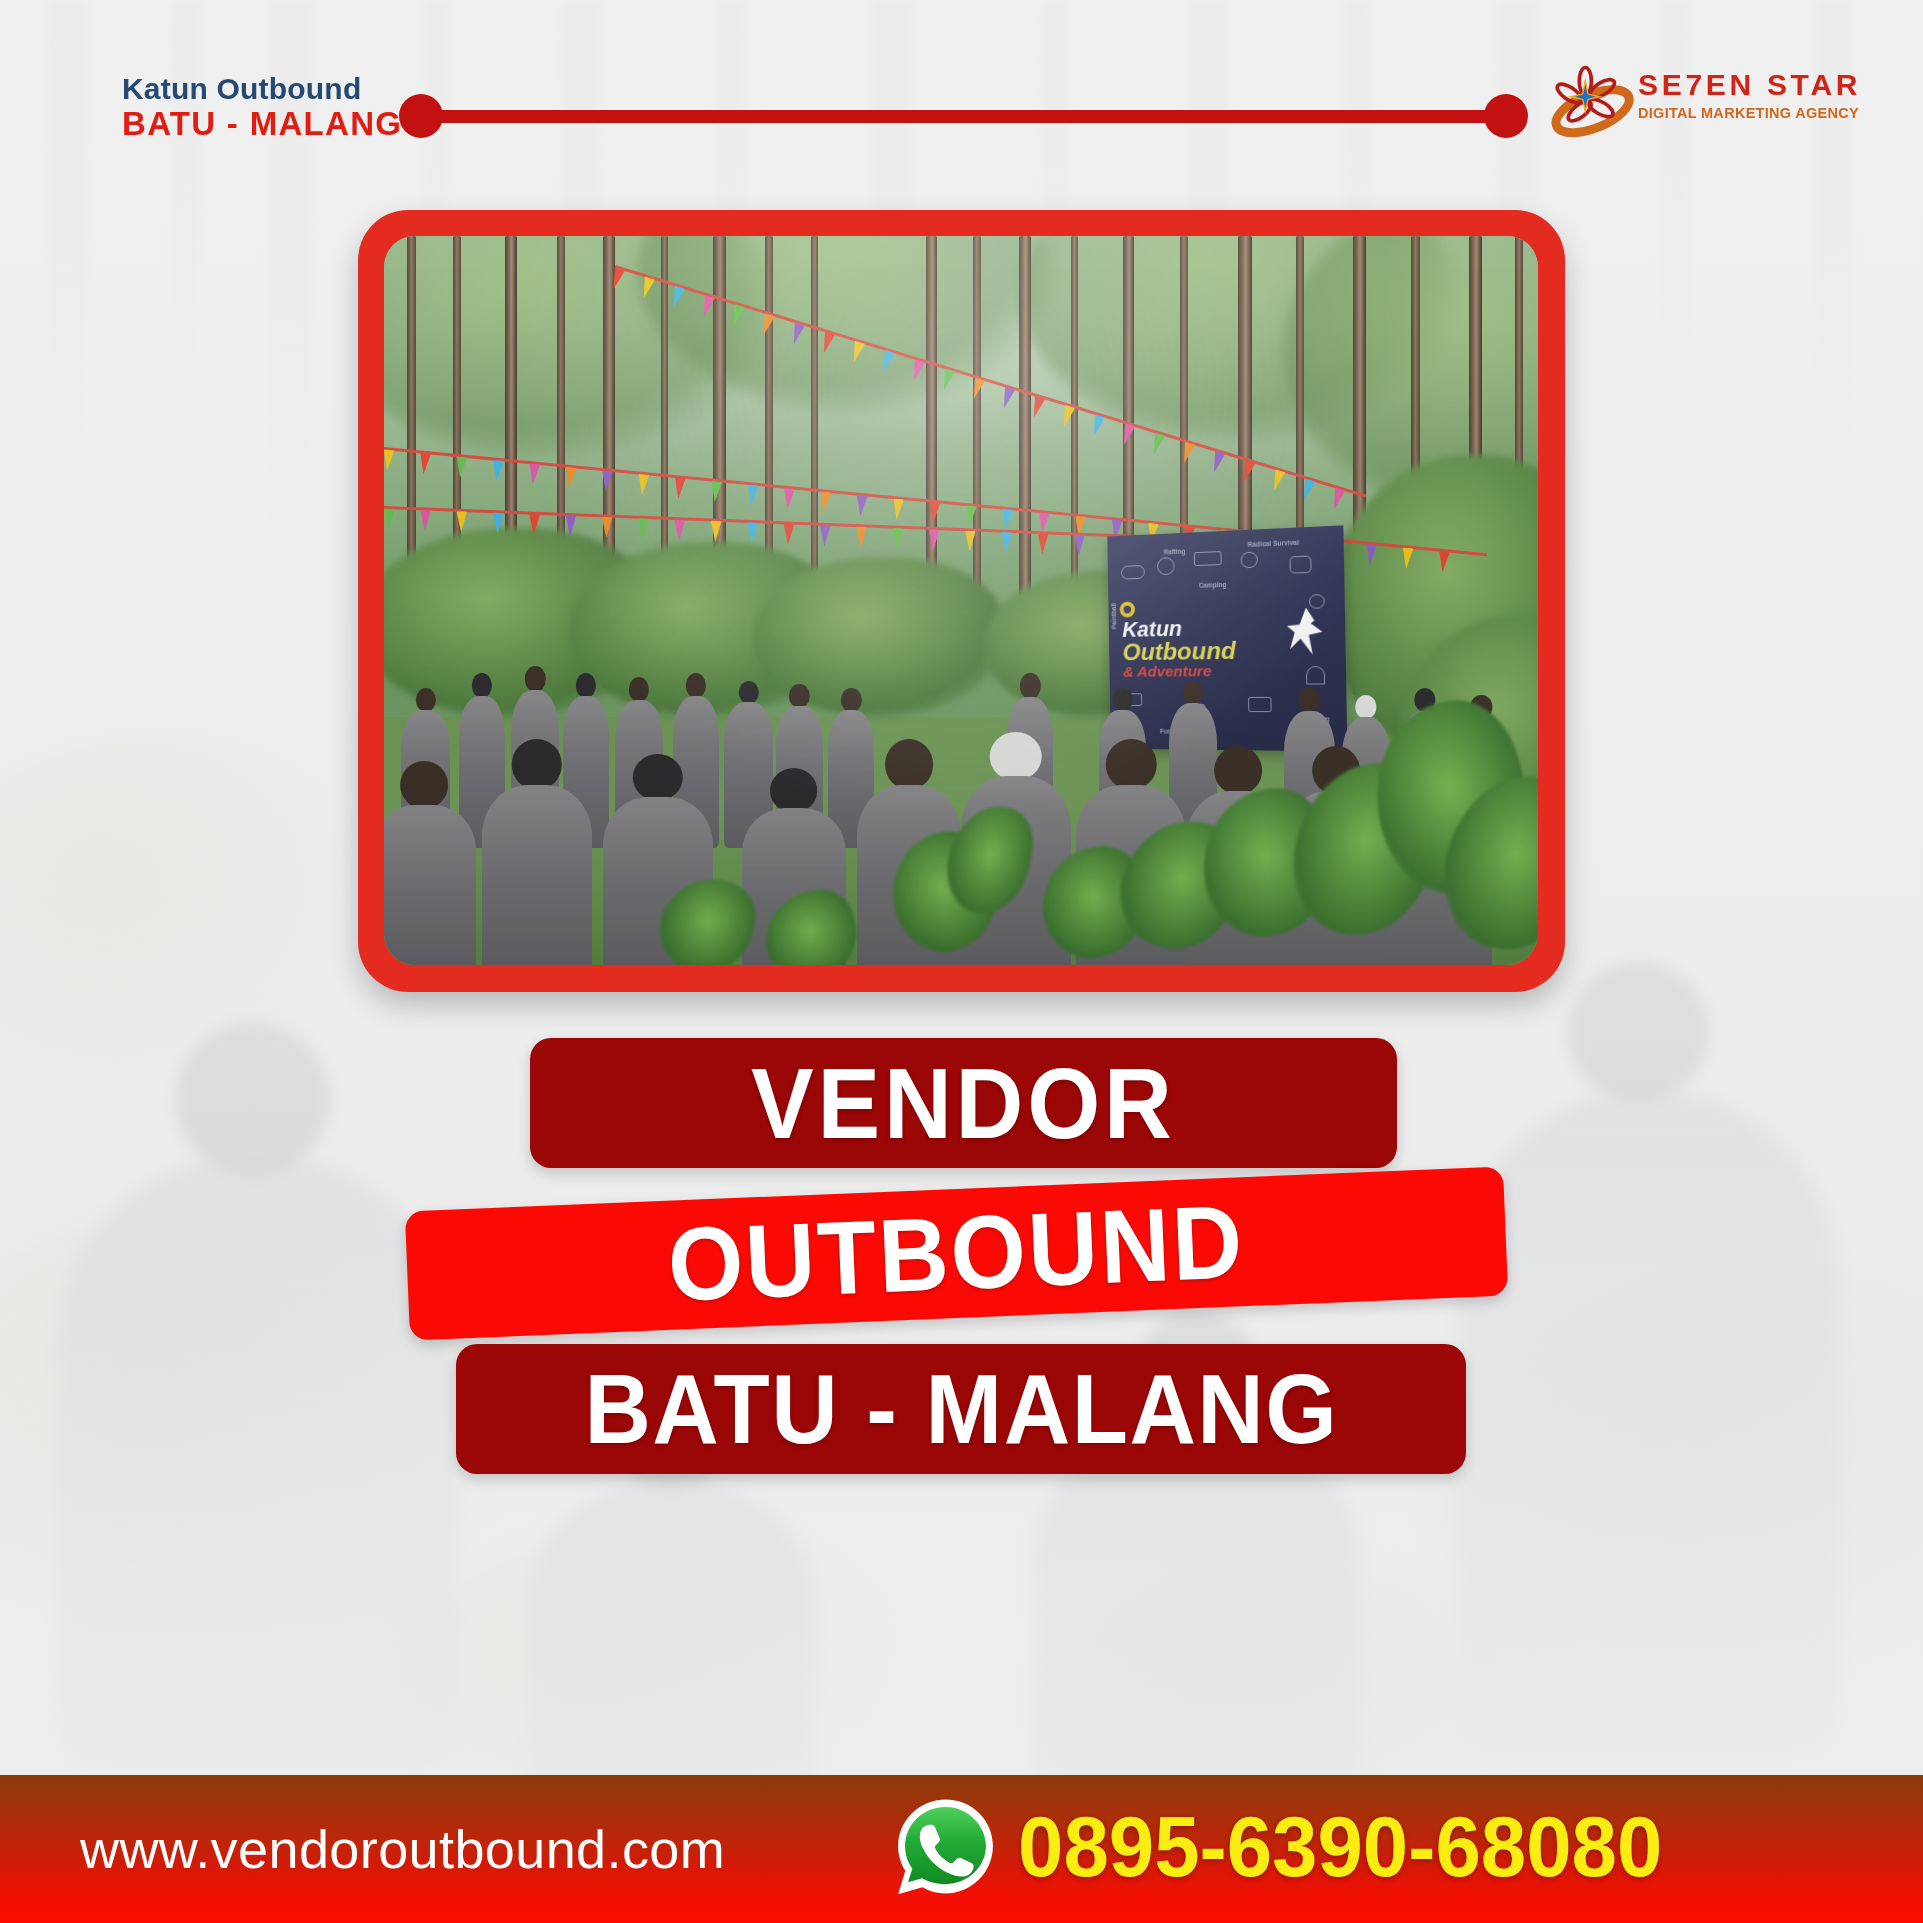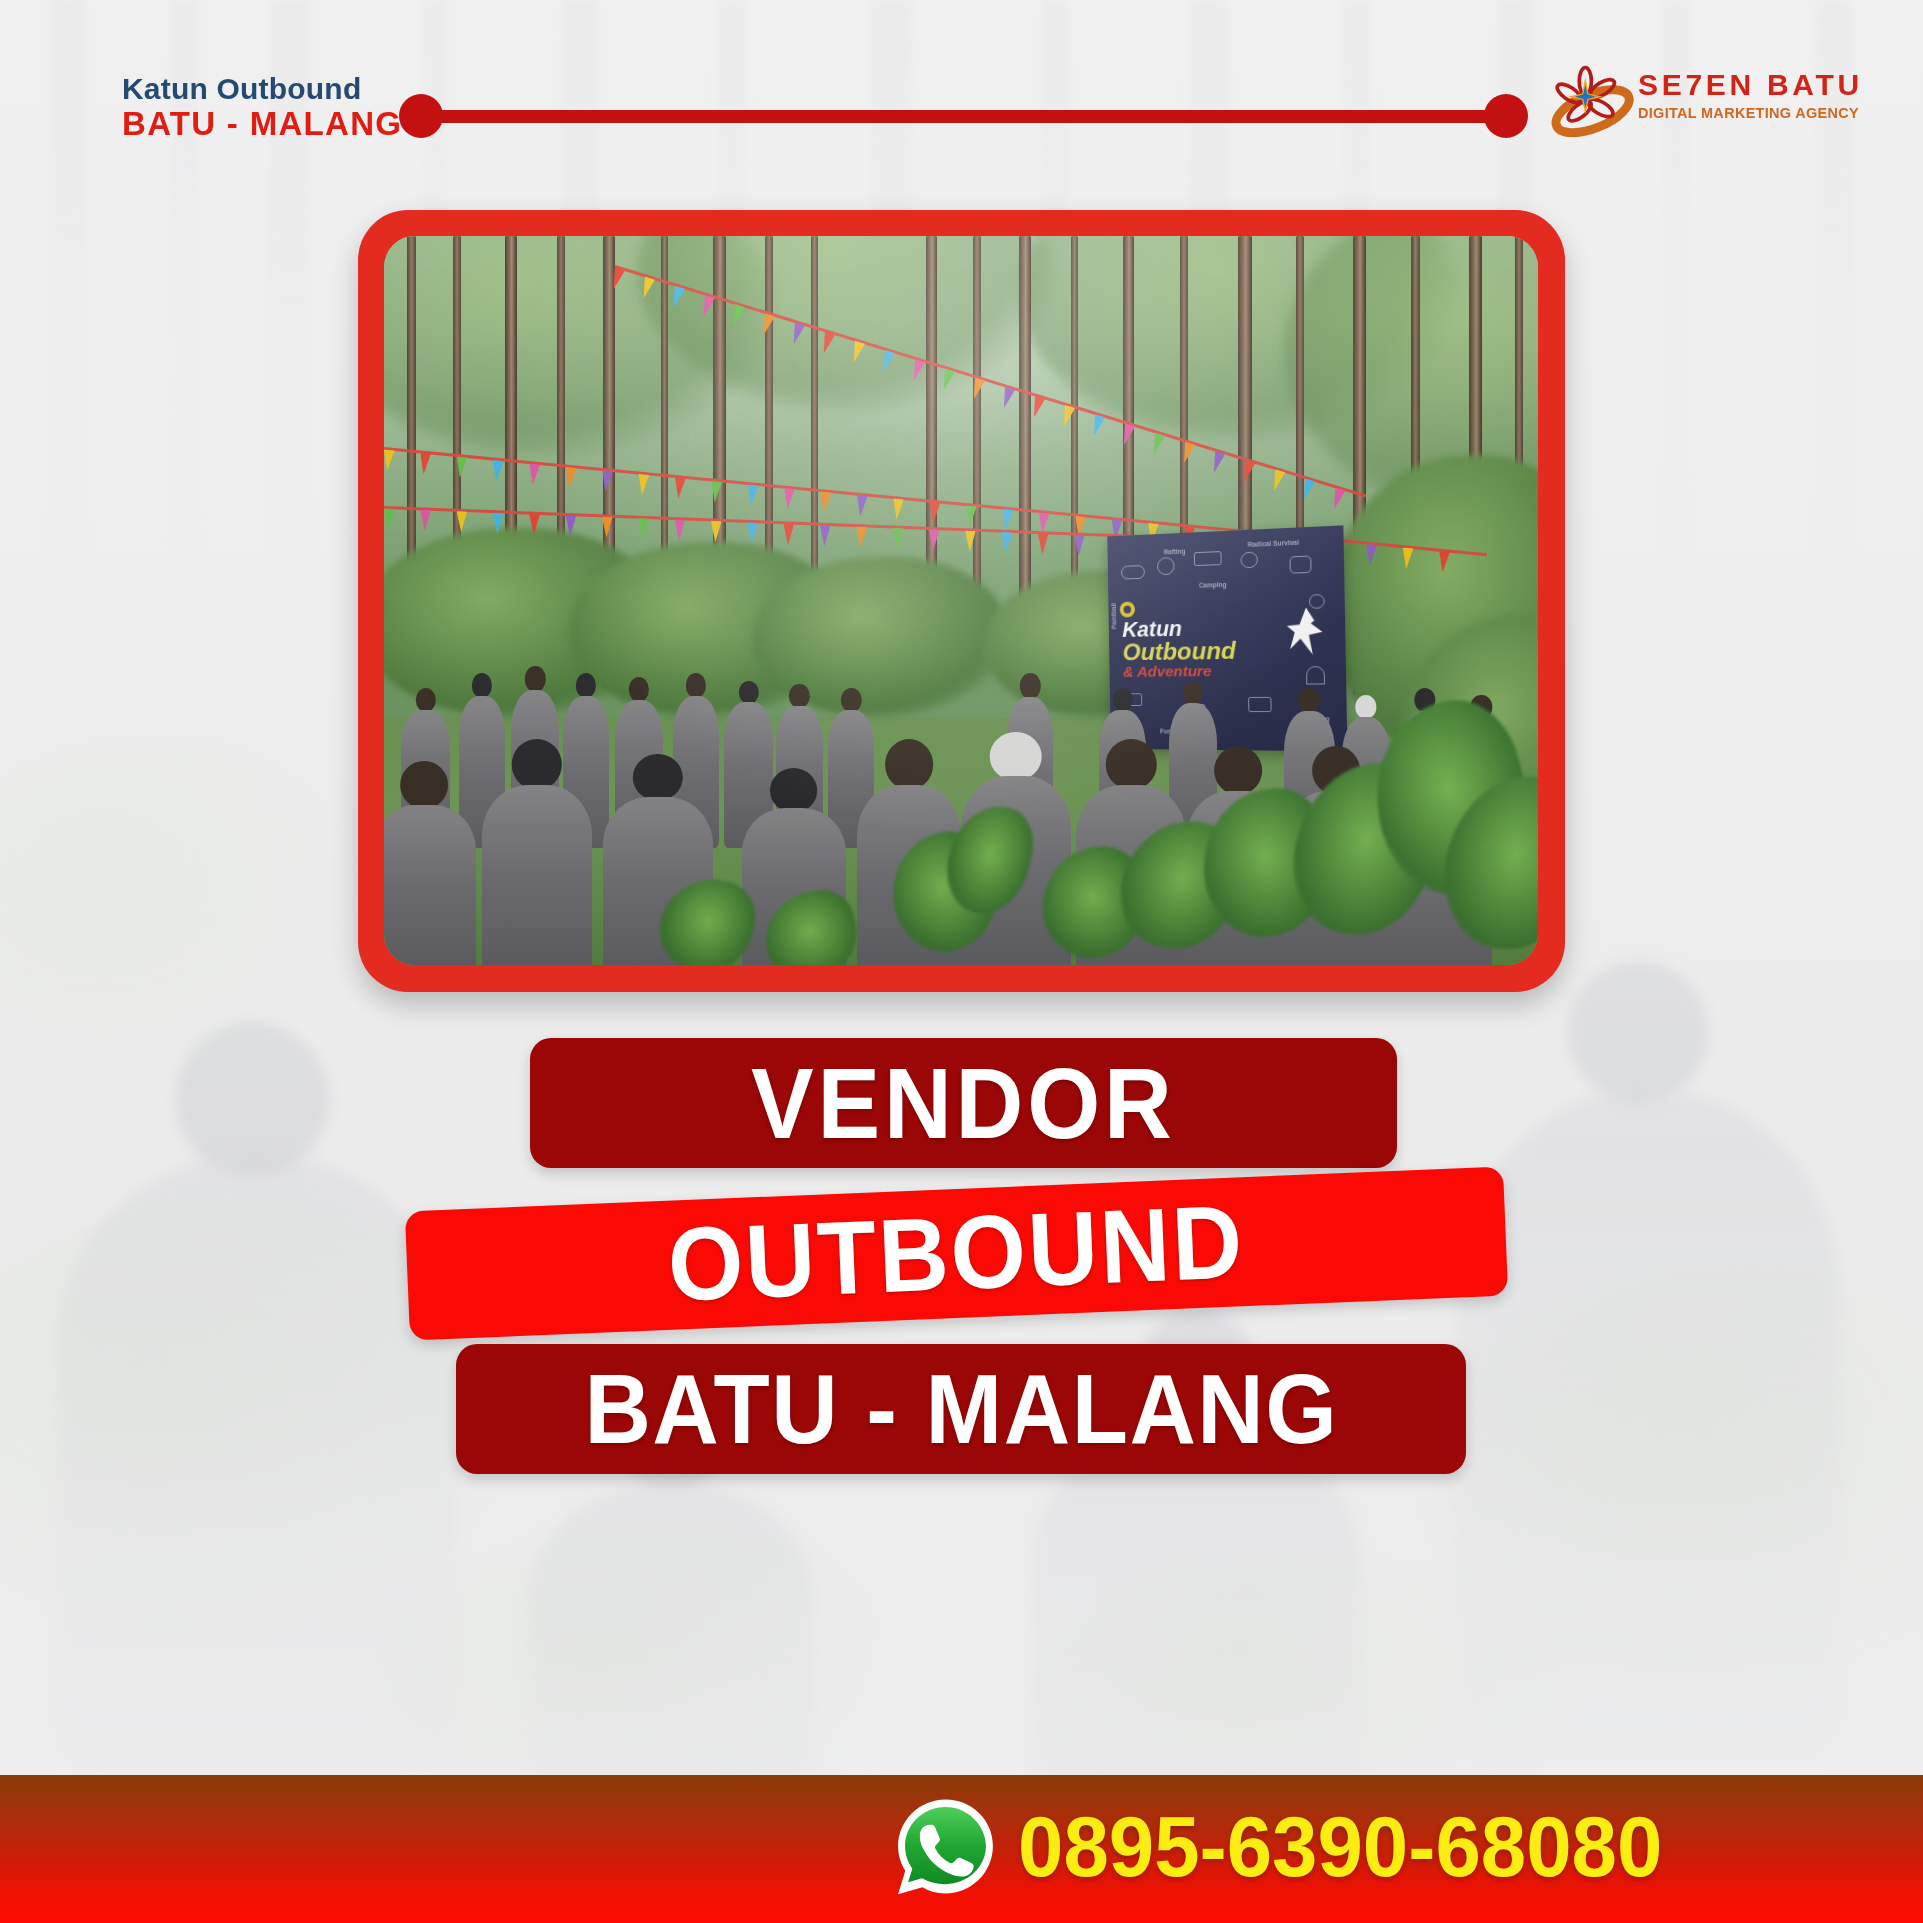--- a/index.html
+++ b/index.html
@@ -302,21 +302,21 @@
           <ellipse cx="68" cy="34" rx="7.5" ry="17" transform="rotate(58 68 34)"></ellipse>
           <ellipse cx="66" cy="58" rx="7.5" ry="17" transform="rotate(120 66 58)"></ellipse>
           <ellipse cx="40" cy="62" rx="7.5" ry="17" transform="rotate(-128 40 62)"></ellipse>
           <ellipse cx="27" cy="40" rx="7.5" ry="17" transform="rotate(-56 27 40)"></ellipse>
         </g>
         <path d="M47 20 L51 40 L69 44 L51 48 L47 66 L43 48 L25 44 L43 40 Z" fill="#f0a81e"></path>
         <path d="M47 29 L49.5 41 L60 44 L49.5 47 L47 58 L44.5 47 L34 44 L44.5 41 Z" fill="#1f72c4"></path>
       </svg>
     </div>
     <div id="logo-text">
-      <div id="logo-name">SE7EN BATU</div>
+      <div id="logo-name">SE7EN STAR</div>
       <div id="logo-tagline">DIGITAL MARKETING AGENCY</div>
     </div>
   </div>
 </div>
 
 <div id="photo-card">
   <div id="photo">
 
     <div id="sky" class="ph"></div>
 
@@ -597,20 +597,21 @@
   </div>
   <div id="banner-outbound" class="banner">
     <span>OUTBOUND</span>
   </div>
   <div id="banner-batu" class="banner">
     <span>BATU - MALANG</span>
   </div>
 </div>
 
 <div id="footer">
+  <div id="footer-web">www.vendoroutbound.com</div>
   <div id="wa-icon">
     <svg viewBox="0 0 126 126" width="103" height="103">
       <path d="M63 5 C31 5 5 31 5 62 c0 11 3.2 21.4 8.8 30.2 L5 121 l29.8 -8.6 C43.2 117.6 52.8 120 63 120 c32 0 58 -26 58 -58 S95 5 63 5 Z" fill="#ffffff"></path>
       <path d="M63 14 C35.6 14 13.5 35.4 13.5 62 c0 10.3 3.3 19.8 8.9 27.6 l-5.2 16.6 17.2 -5 C42 105.6 52.2 108.5 63 108.5 c27.4 0 49.5 -21.4 49.5 -46.5 S90.4 14 63 14 Z" fill="url(#wagrad)"></path>
       <defs>
         <linearGradient id="wagrad" x1="0" y1="0" x2="0" y2="1">
           <stop offset="0" stop-color="#4ecf5a"></stop>
           <stop offset="0.45" stop-color="#23ab36"></stop>
           <stop offset="1" stop-color="#0f8a22"></stop>
         </linearGradient>

